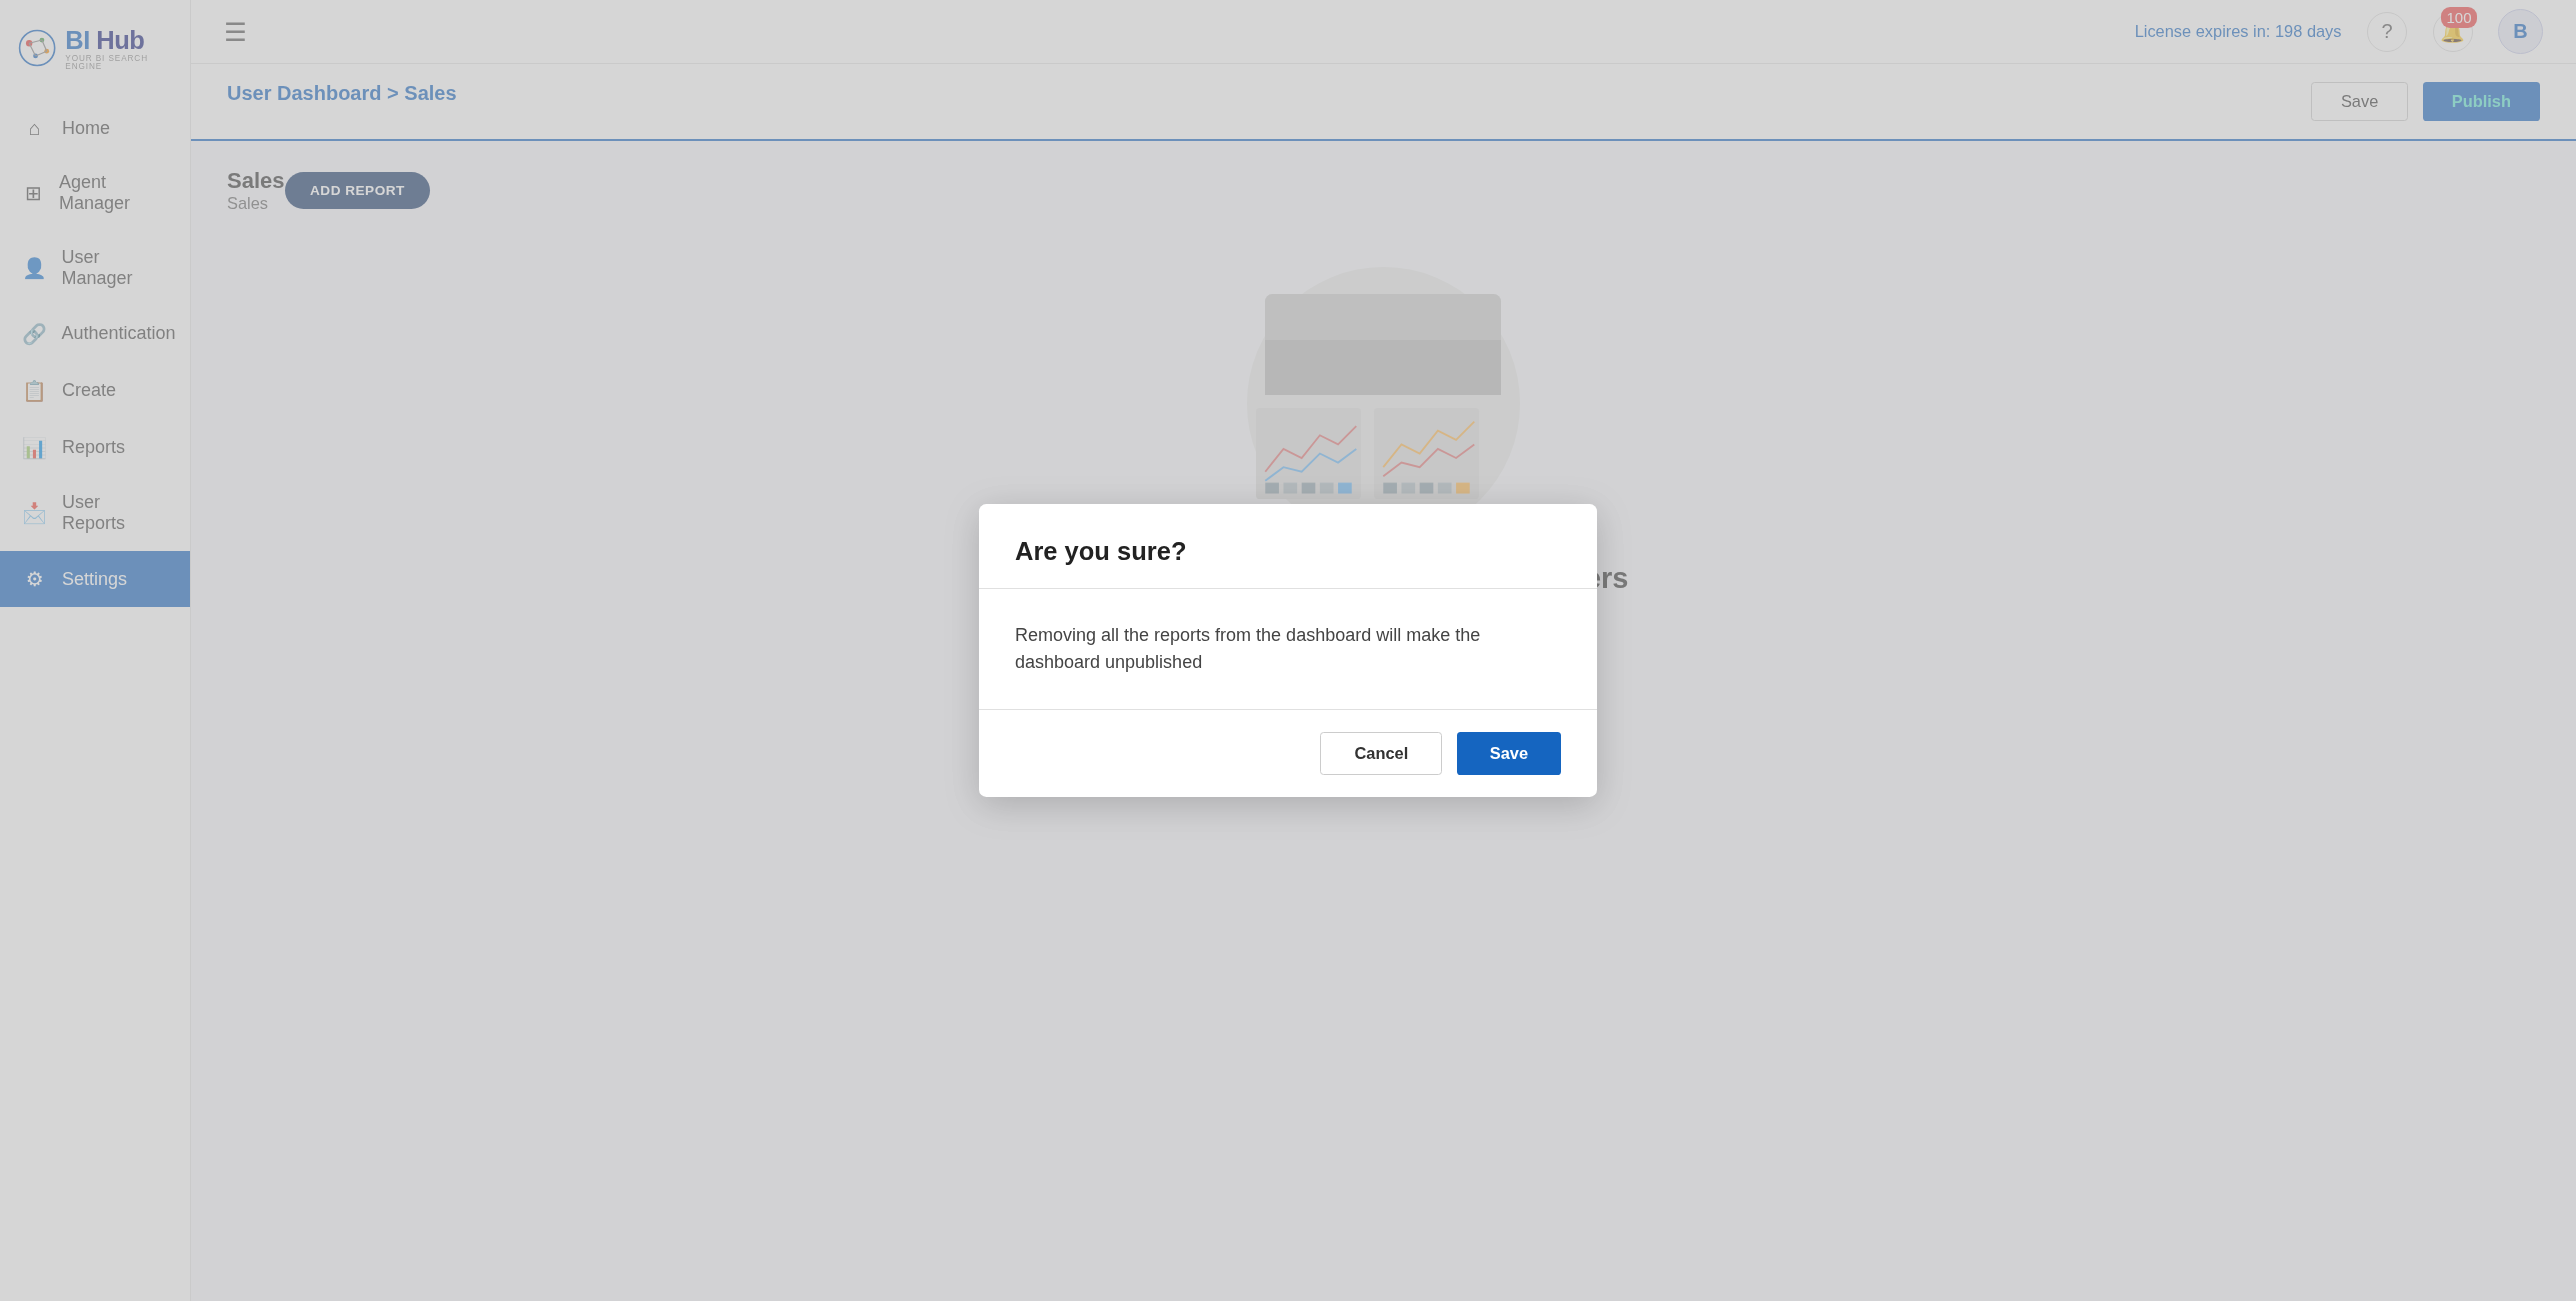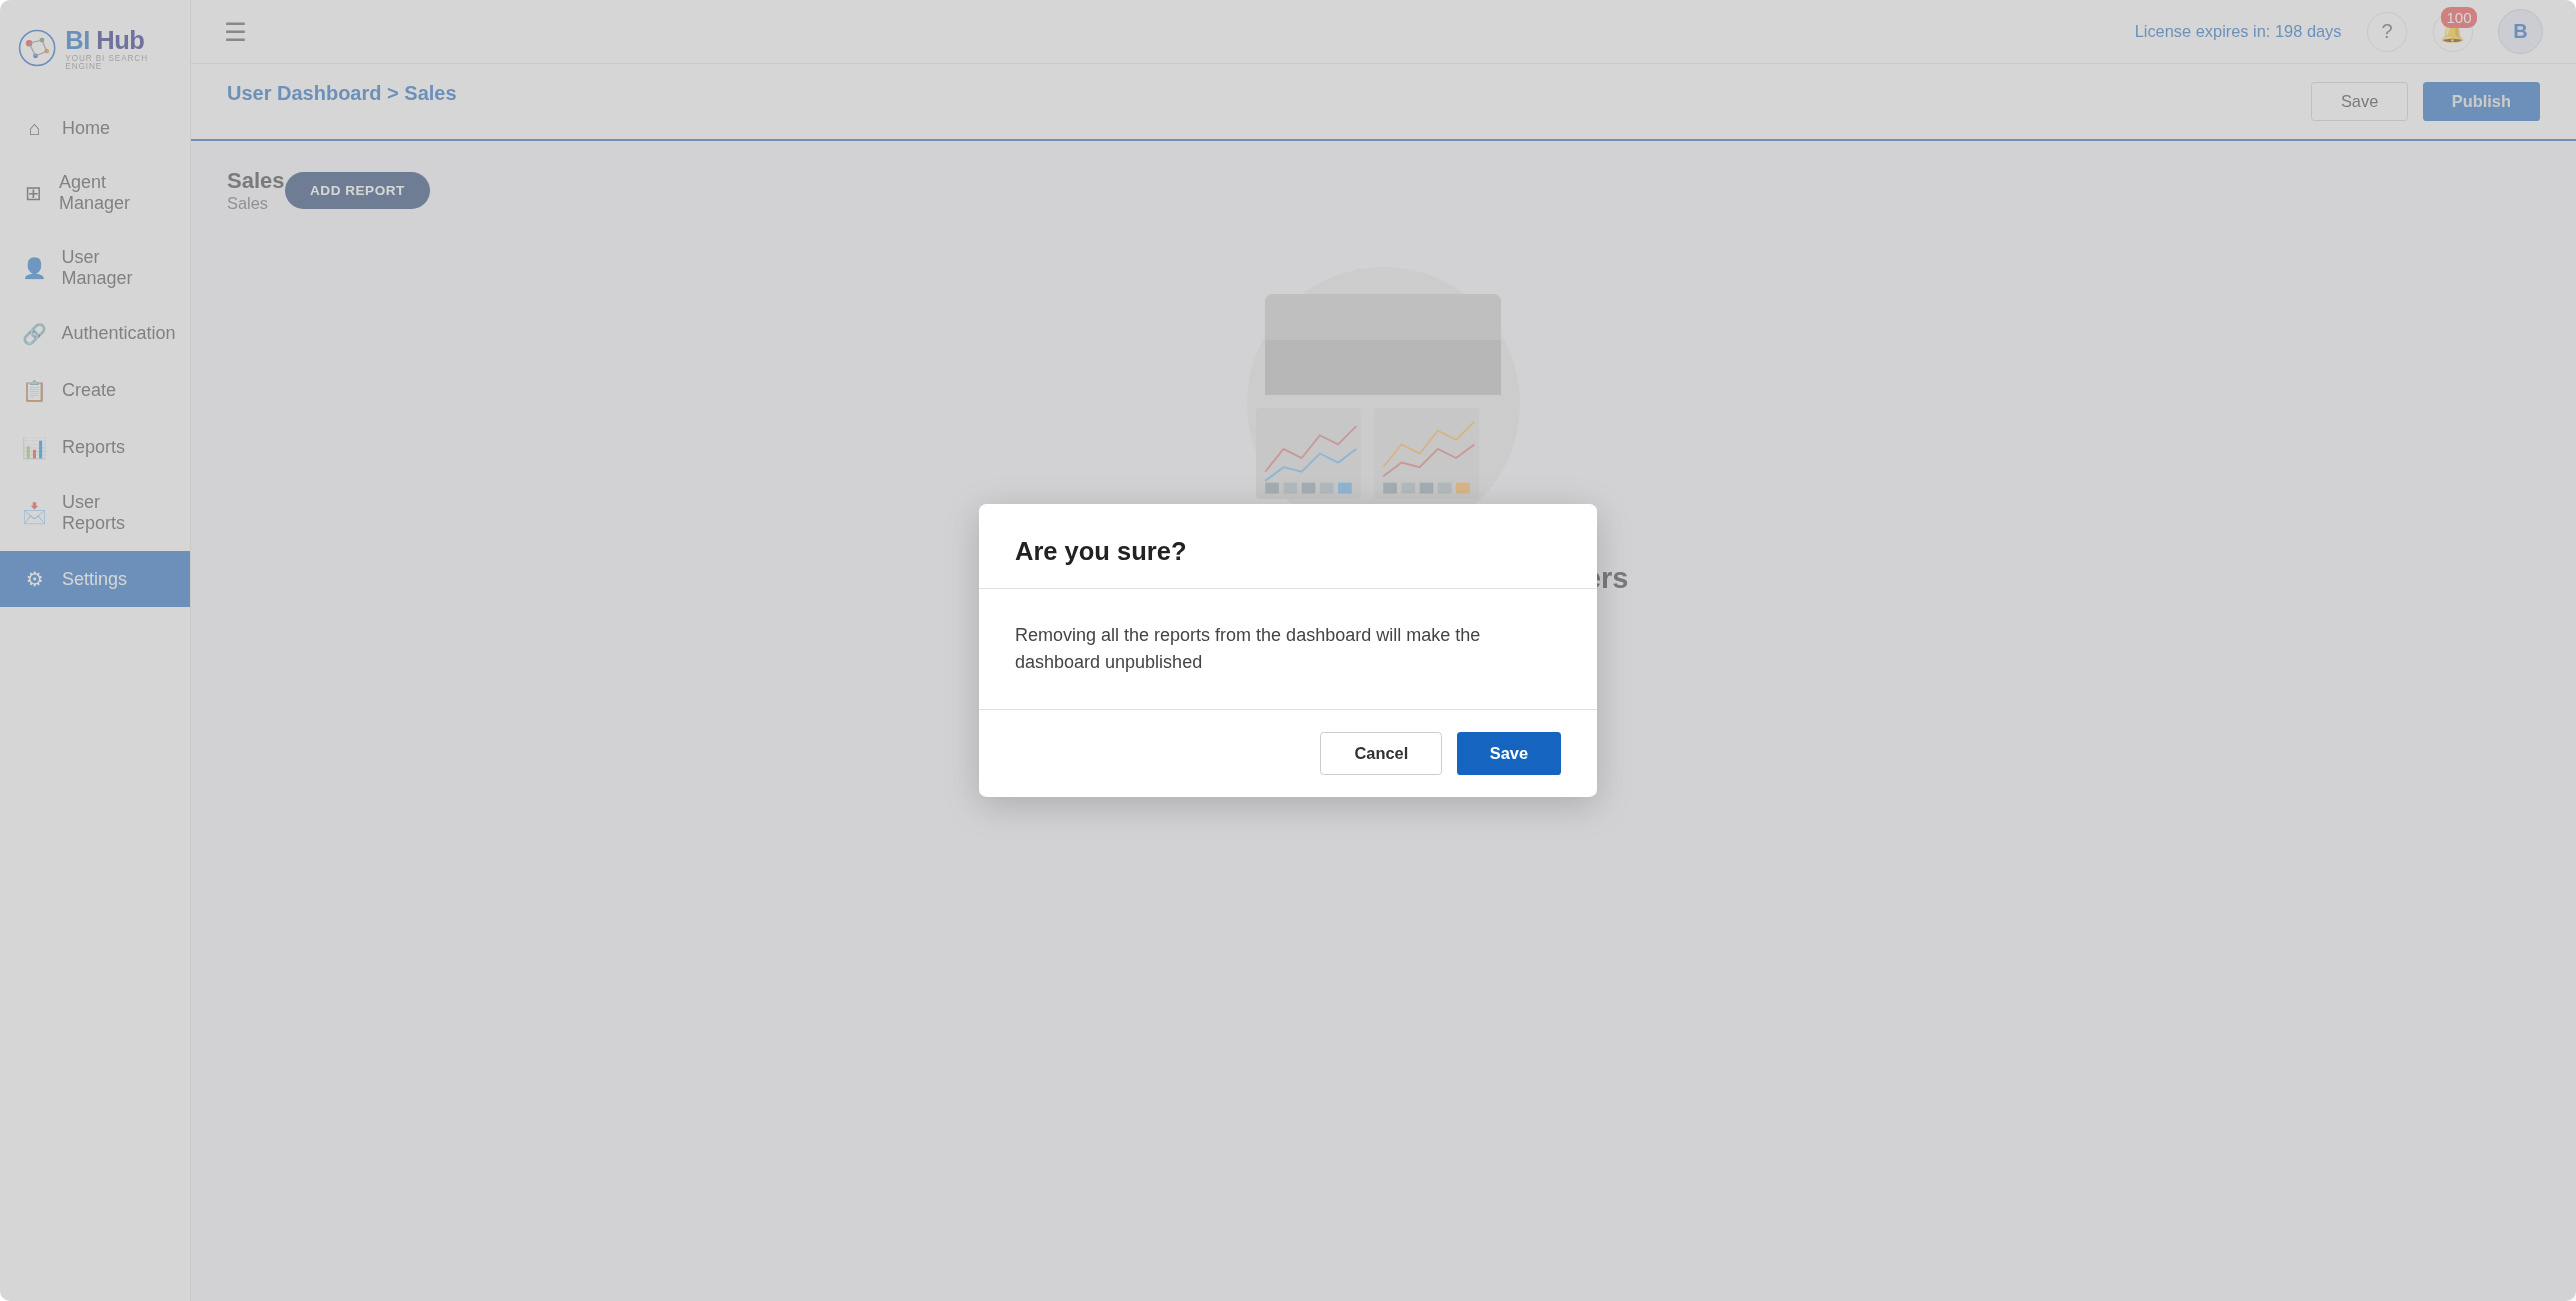--- a/index.html
+++ b/index.html
@@ -181,21 +181,21 @@
       background: #fff;
       color: #333;
       cursor: pointer;
       border-radius: 3.6px;
     }
     .btn-publish {
       padding: 9px 29px;
       font-size: 16.4px;
       border: none;
       background: #1565c0;
-      color: #e5e5e5;
+      color: #5eead4;
       cursor: pointer;
       border-radius: 3.6px;
       font-weight: 600;
     }
 
     
     .dashboard-body {
       padding: 27px 36px;
       display: flex;
       flex-direction: column;
@@ -311,21 +311,20 @@
 
     
     .overlay {
       position: fixed;
       inset: 0;
       background: rgba(180,180,180,0.55);
       z-index: 100;
       display: flex;
       align-items: center;
       justify-content: center;
-      border-radius: 10px;
     }
 
     
     .dialog {
       background: #fff;
       border-radius: 7.3px;
       width: 618px;
       box-shadow: 0 7.3px 36px rgba(0,0,0,0.18);
       overflow: hidden;
     }

